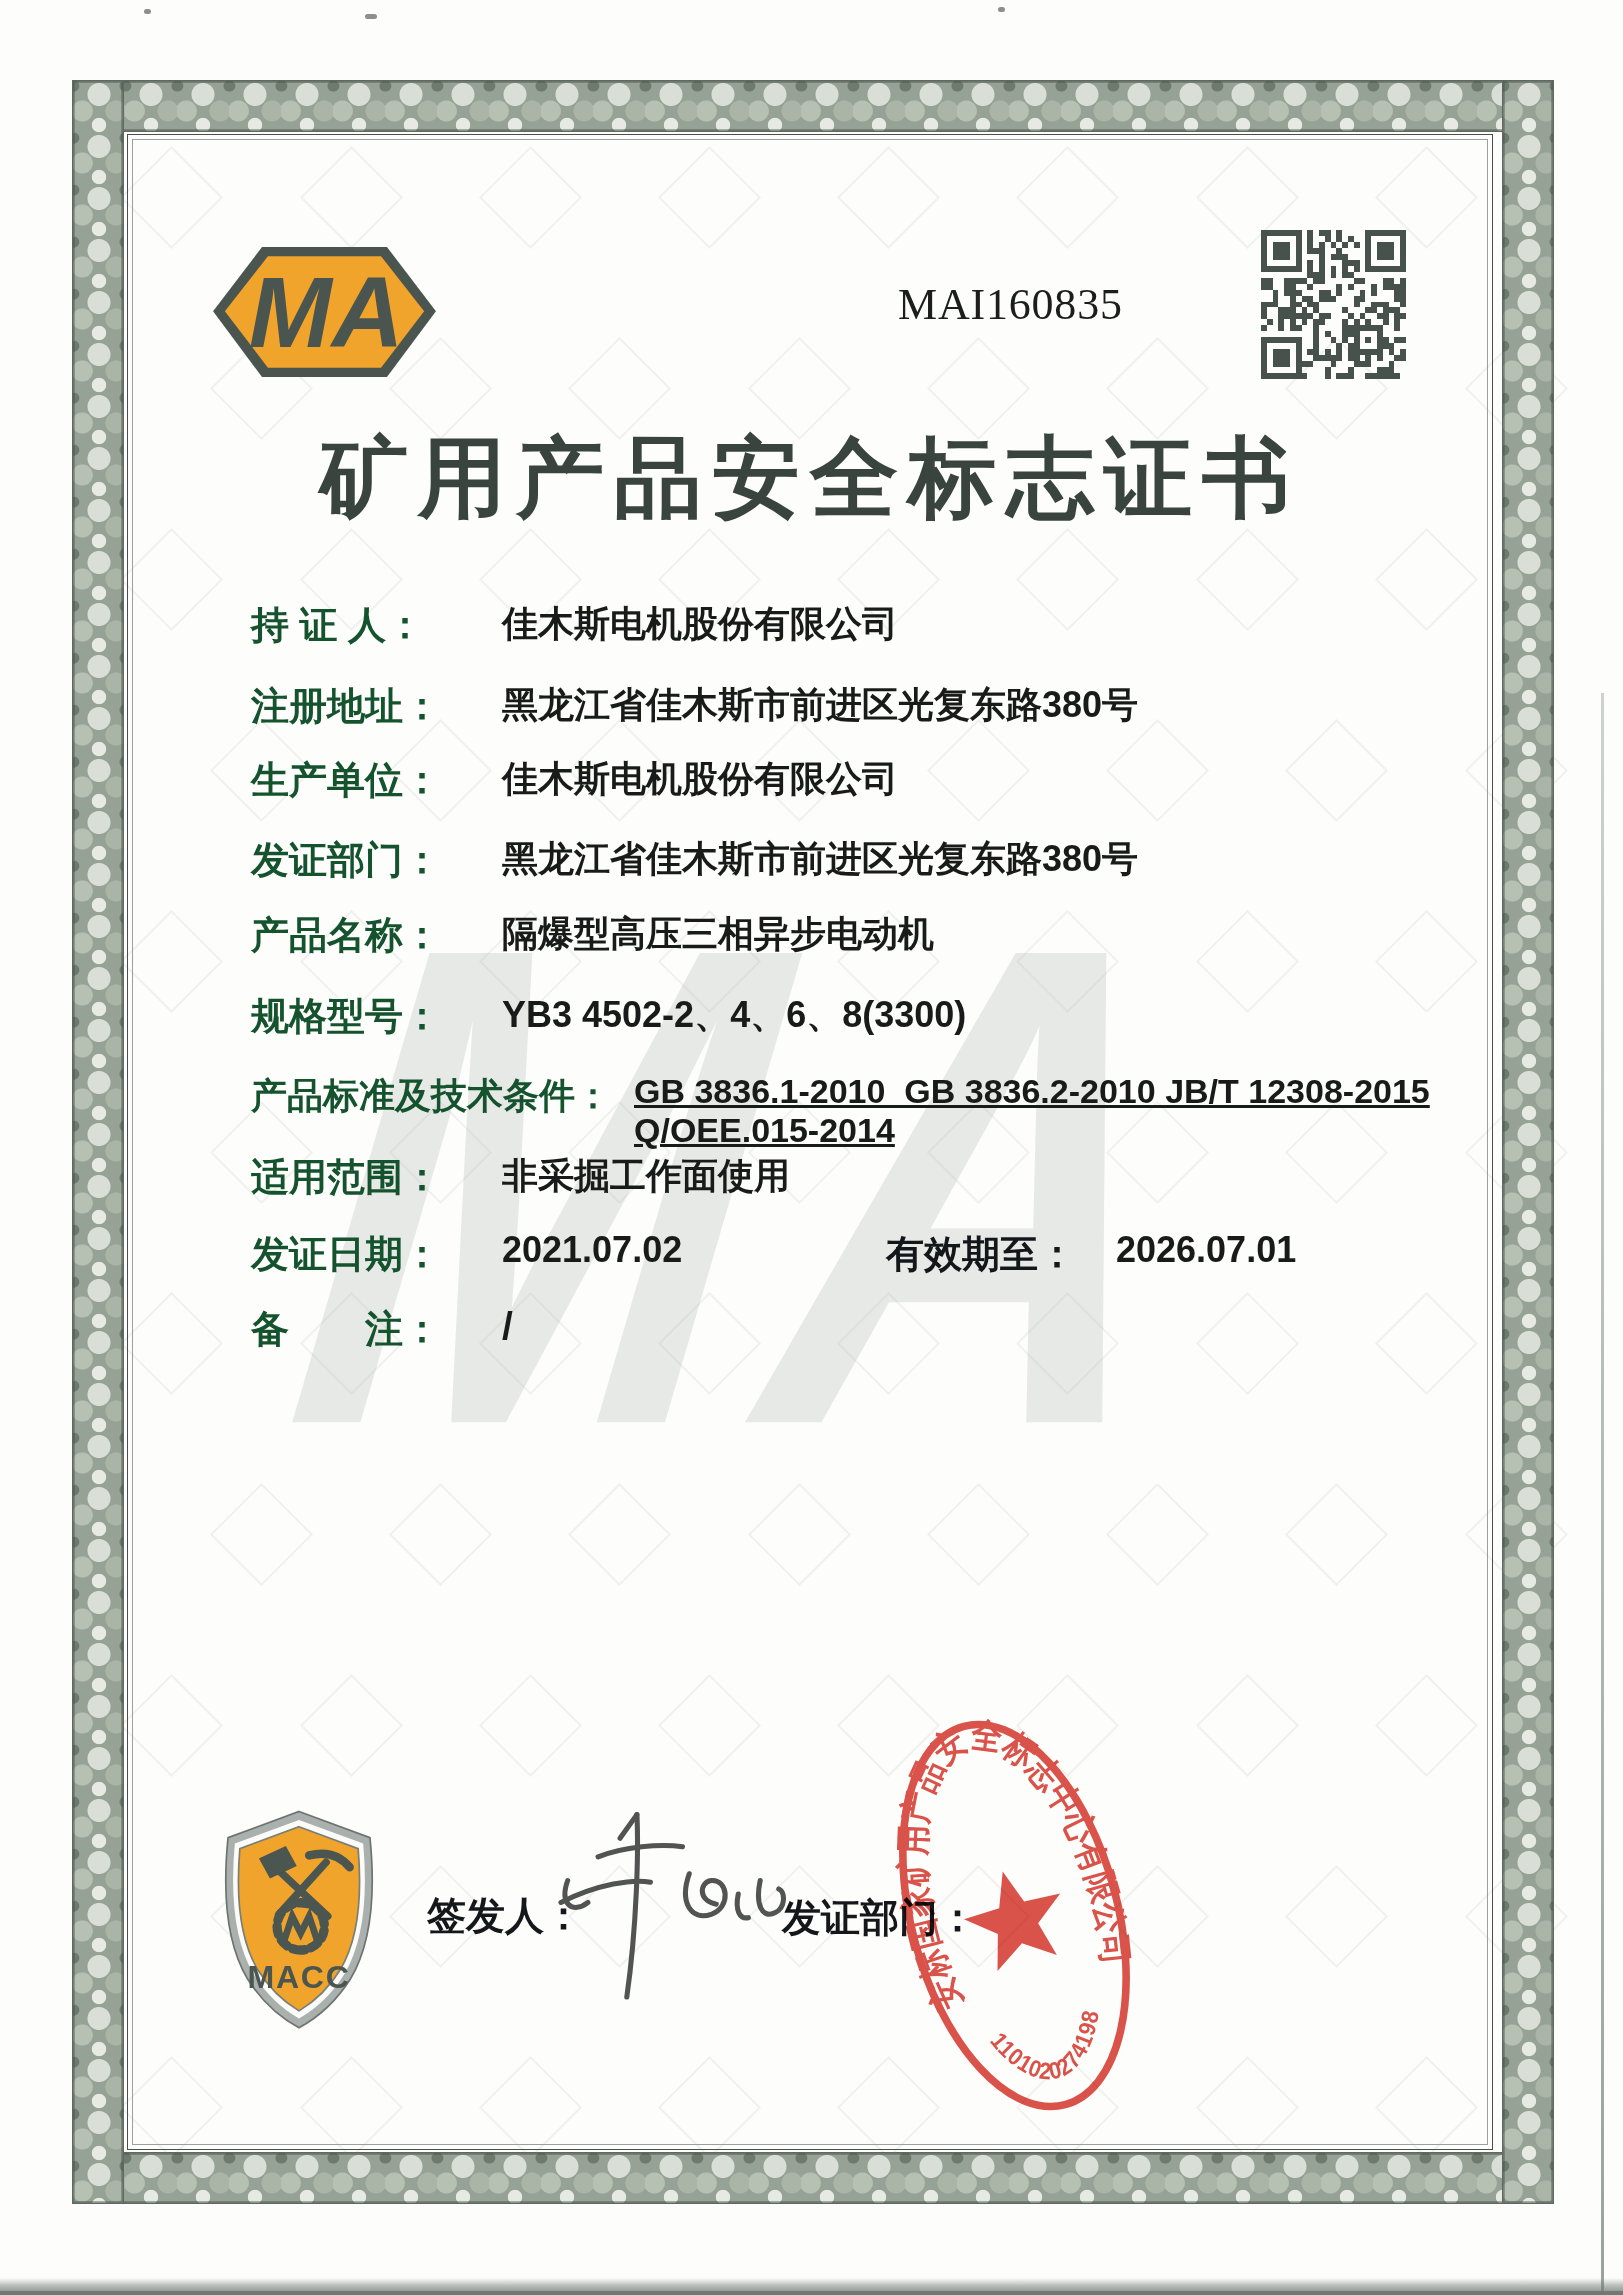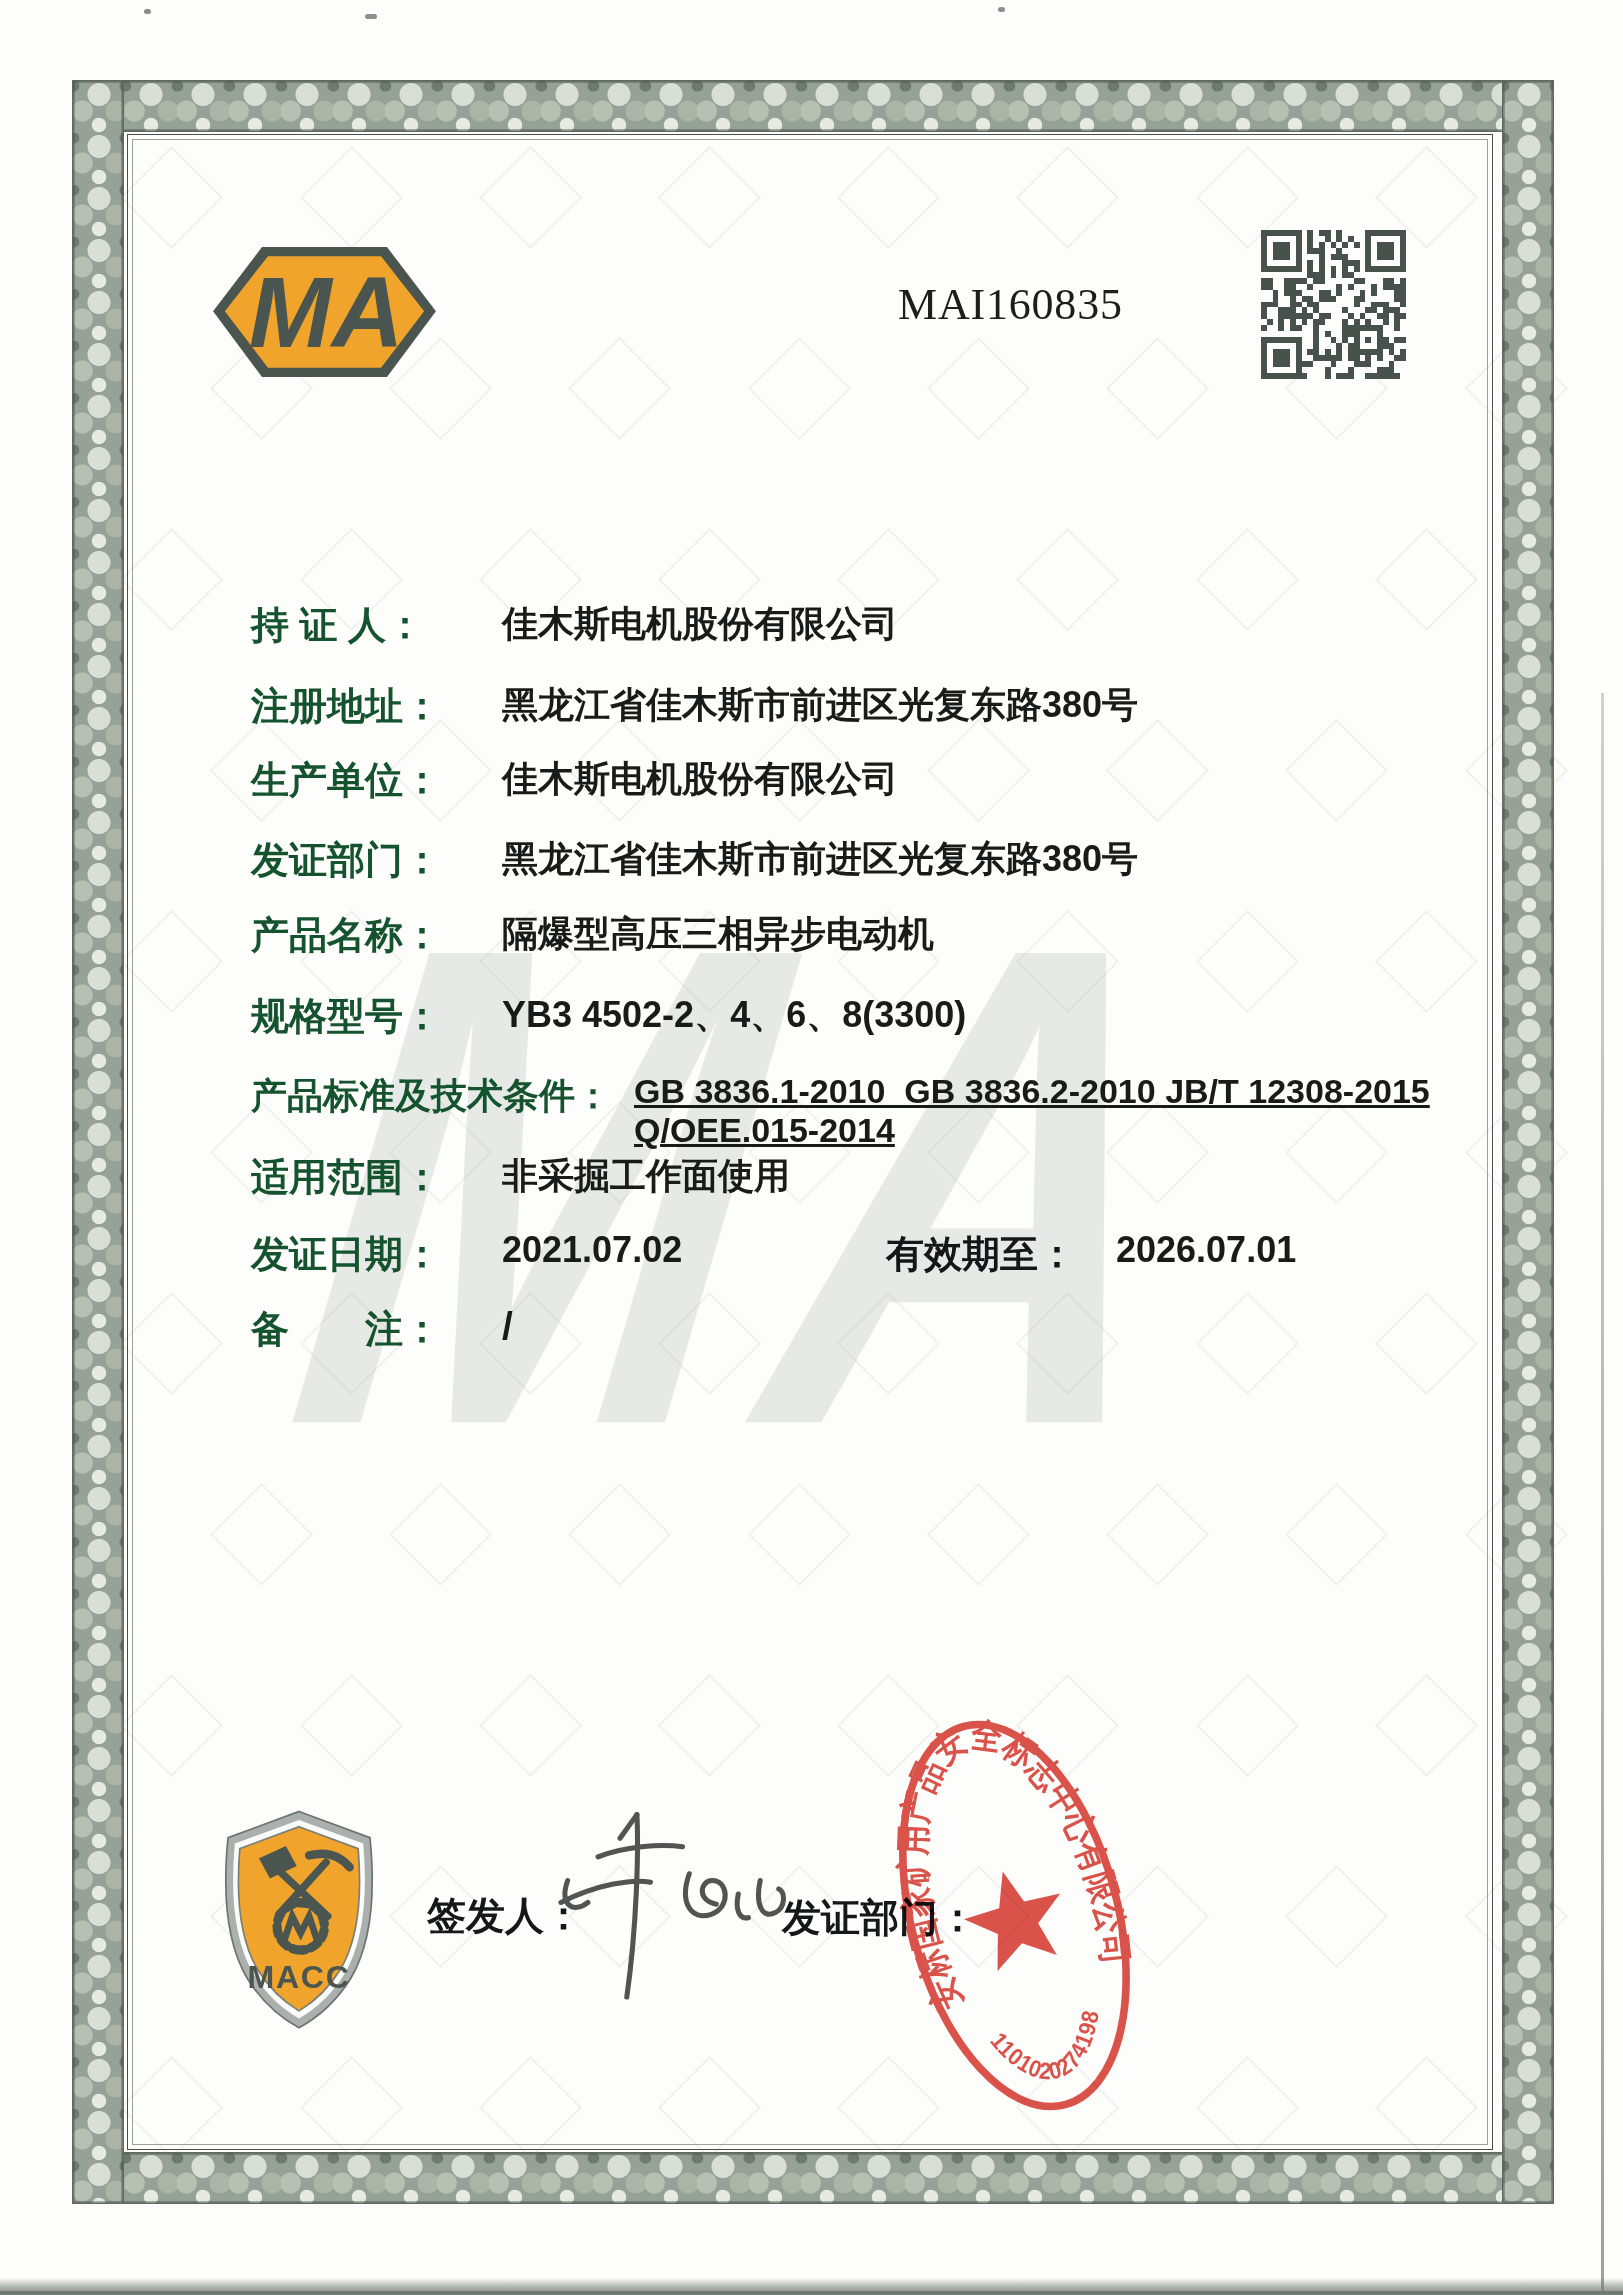--- a/index.html
+++ b/index.html
@@ -803,20 +803,21 @@
       <div></div>
       <div class="qon"></div>
       <div class="qon"></div>
       <div class="qon"></div>
       <div class="qon"></div>
       <div class="qon"></div>
       <div class="qon"></div>
       <div></div>
     </div>
 
+  <div class="title">矿用产品安全标志证书</div>
 
   <div class="row" style="top:600px;">
     <span class="flabel">持 证 人：</span>
     <span class="fvalue">佳木斯电机股份有限公司</span>
   </div>
   <div class="row" style="top:681px;">
     <span class="flabel">注册地址：</span>
     <span class="fvalue">黑龙江省佳木斯市前进区光复东路380号</span>
   </div>
   <div class="row" style="top:755px;">

